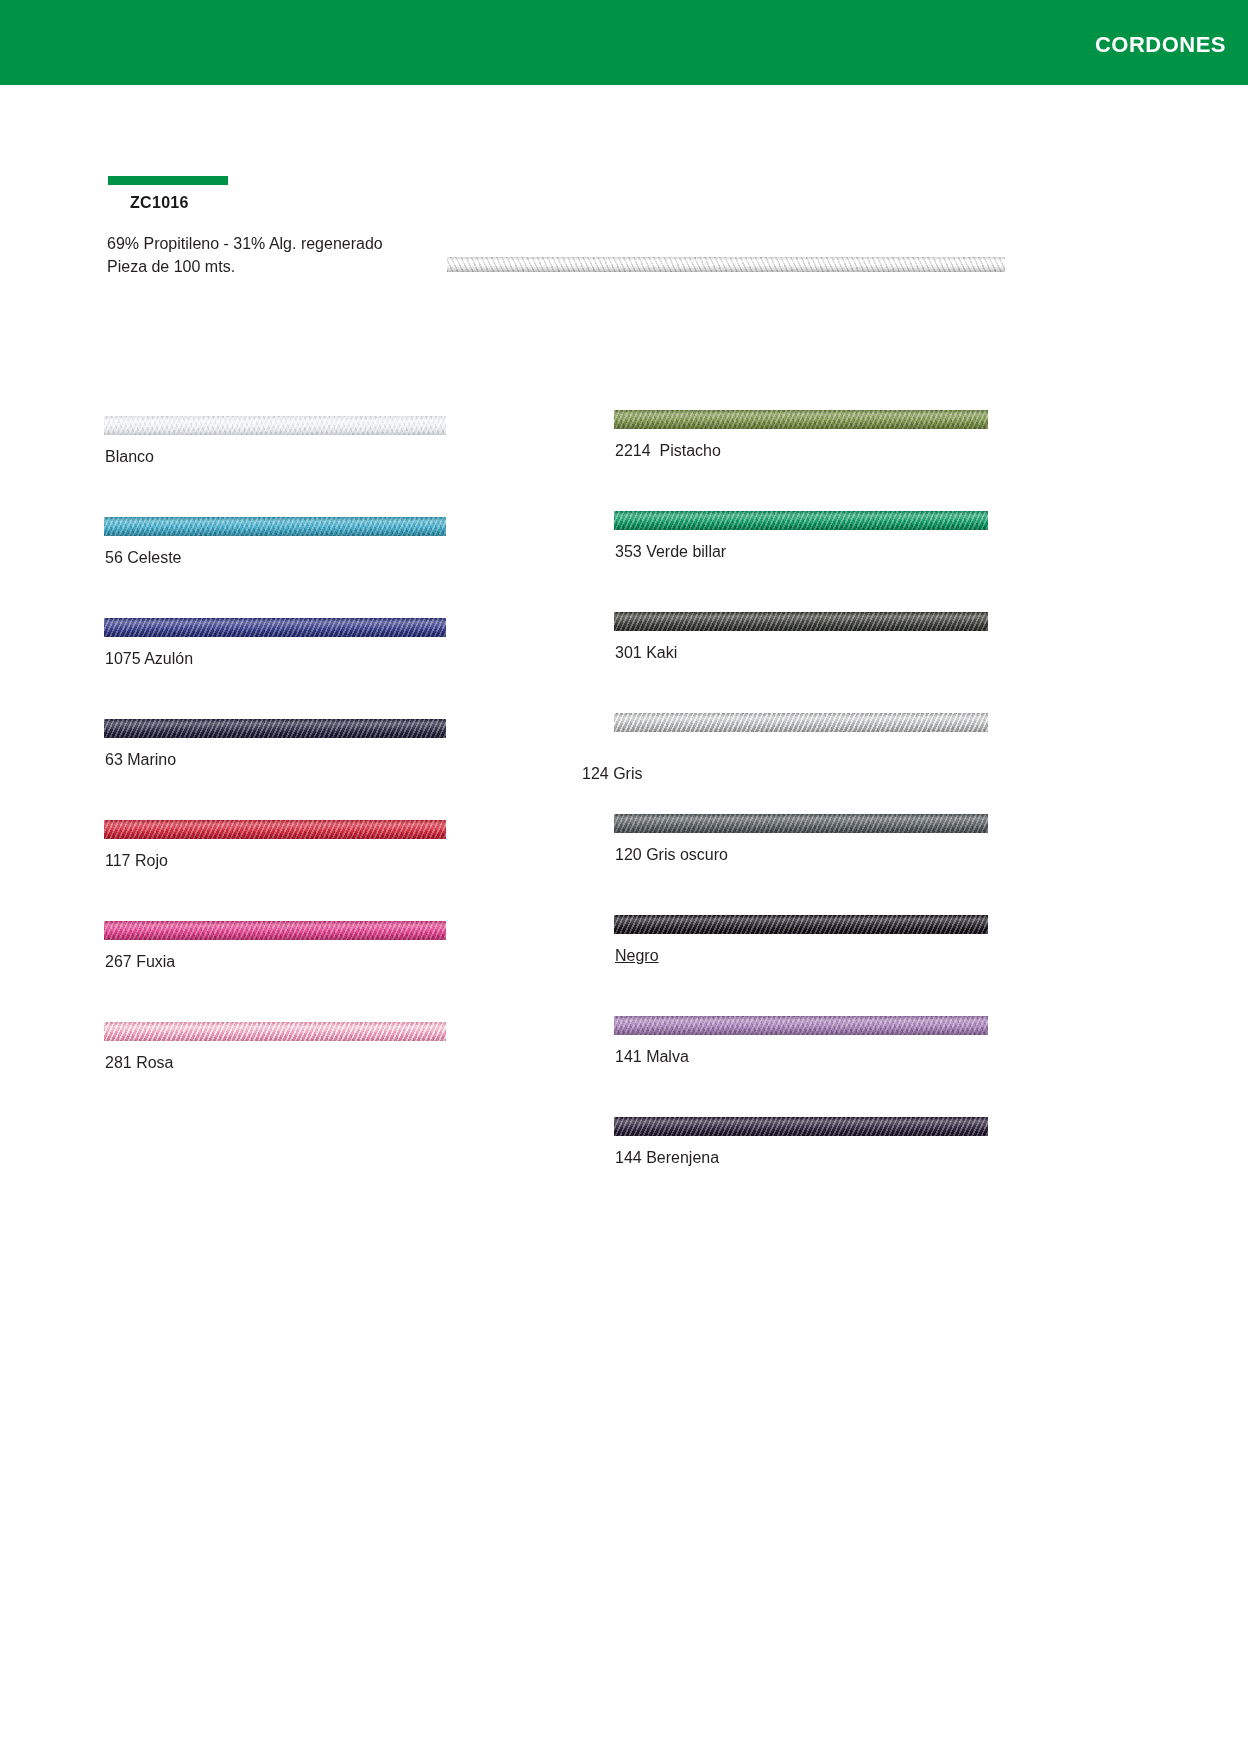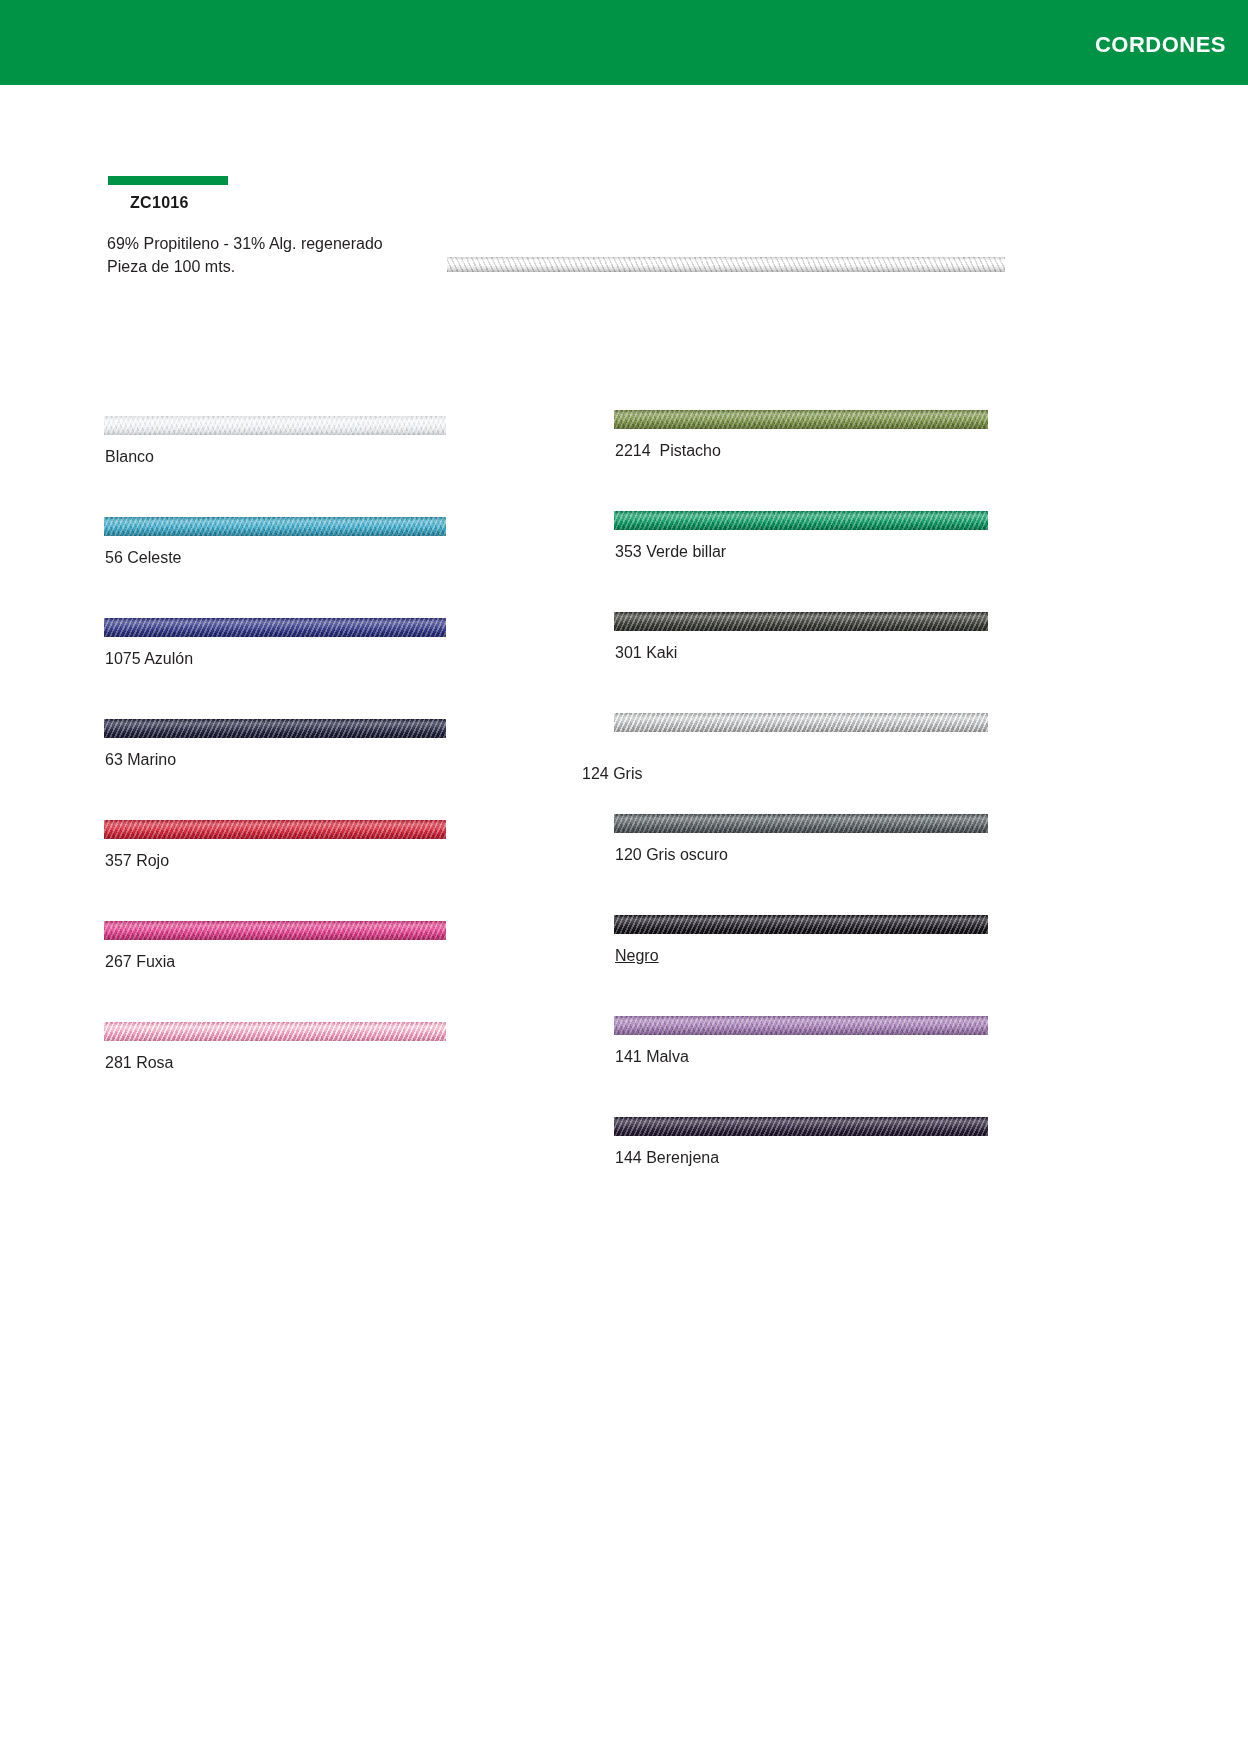--- a/index.html
+++ b/index.html
@@ -145,21 +145,21 @@
         <div class="cord" style="background: rgb(43, 49, 135);"></div>
       </div>
       <div class="swatch-label" style="left: 105px; top: 650px;">1075 Azulón</div>
       <div class="swatch" style="left: 104px; top: 719px; width: 342px; height: 19px;">
         <div class="cord" style="background: rgb(30, 30, 60);"></div>
       </div>
       <div class="swatch-label" style="left: 105px; top: 751px;">63 Marino</div>
       <div class="swatch" style="left: 104px; top: 820px; width: 342px; height: 19px;">
         <div class="cord" style="background: rgb(217, 29, 51);"></div>
       </div>
-      <div class="swatch-label" style="left: 105px; top: 852px;">357 Rojo</div>
+      <div class="swatch-label" style="left: 105px; top: 852px;">117 Rojo</div>
       <div class="swatch" style="left: 104px; top: 921px; width: 342px; height: 19px;">
         <div class="cord" style="background: rgb(232, 54, 138);"></div>
       </div>
       <div class="swatch-label" style="left: 105px; top: 953px;">267 Fuxia</div>
       <div class="swatch" style="left: 104px; top: 1022px; width: 342px; height: 19px;">
         <div class="cord light" style="background: rgb(239, 142, 177);"></div>
       </div>
       <div class="swatch-label" style="left: 105px; top: 1054px;">281 Rosa</div>
       <div class="swatch" style="left: 614px; top: 410px; width: 374px; height: 19px;">
         <div class="cord" style="background: rgb(119, 145, 63);"></div>

